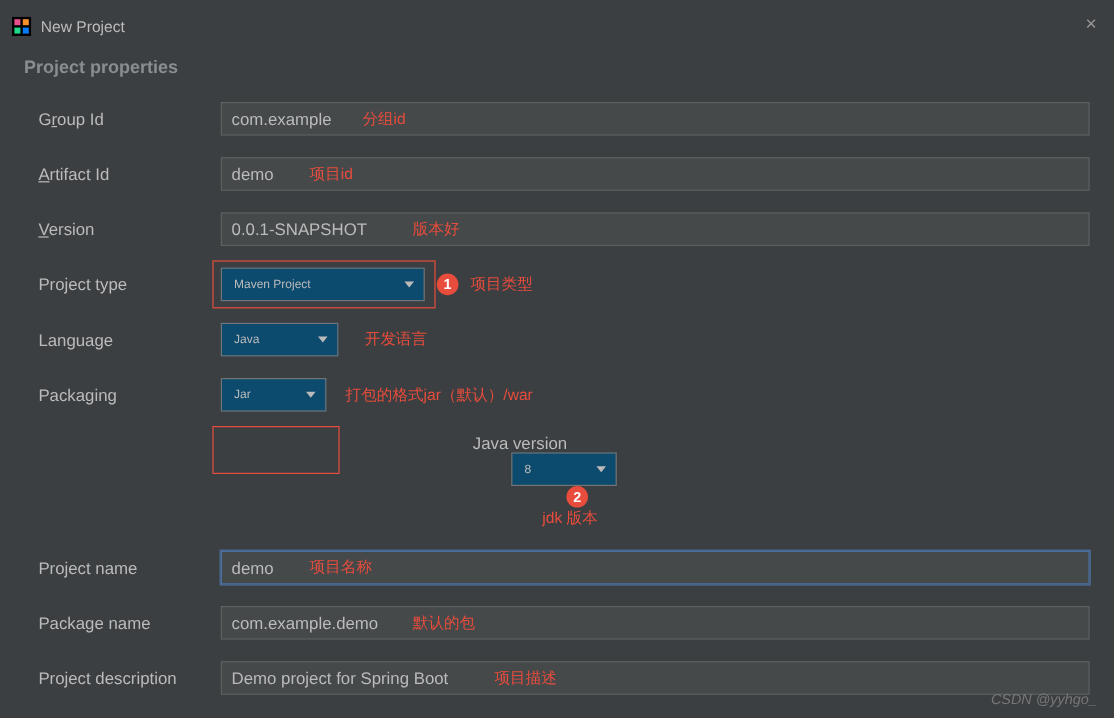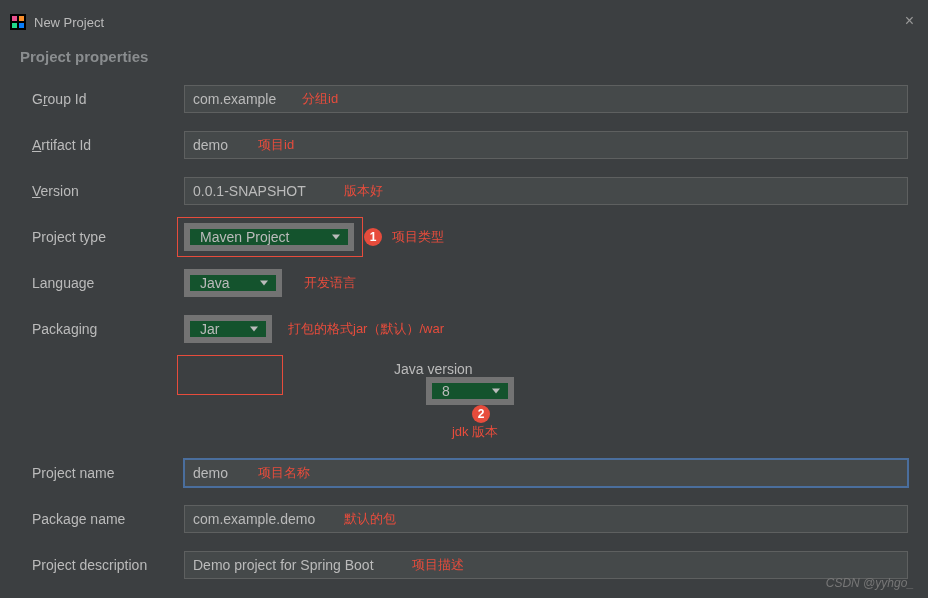--- a/index.html
+++ b/index.html
@@ -73,25 +73,25 @@
       padding: 5px 8px;
       font-size: 14px;
       height: 28px;
       position: relative;
     }
     .text-input.focused {
       border: 1px solid #4a6e9d;
       box-shadow: 0 0 0 1px #4a6e9d;
     }
     .select {
-      background: #14532d;
-      border: 6px solid #737373;
+      background: #0c4a6e;
+      border: 1px solid #737373;
       color: #bbbbbb;
       padding: 4px 28px 4px 10px;
-      font-size: 14px;
+      font-size: 10px;
       height: 28px;
       position: relative;
       display: inline-flex;
       align-items: center;
       cursor: pointer;
     }
     .select-arrow {
       position: absolute;
       right: 8px;
       top: 50%;

